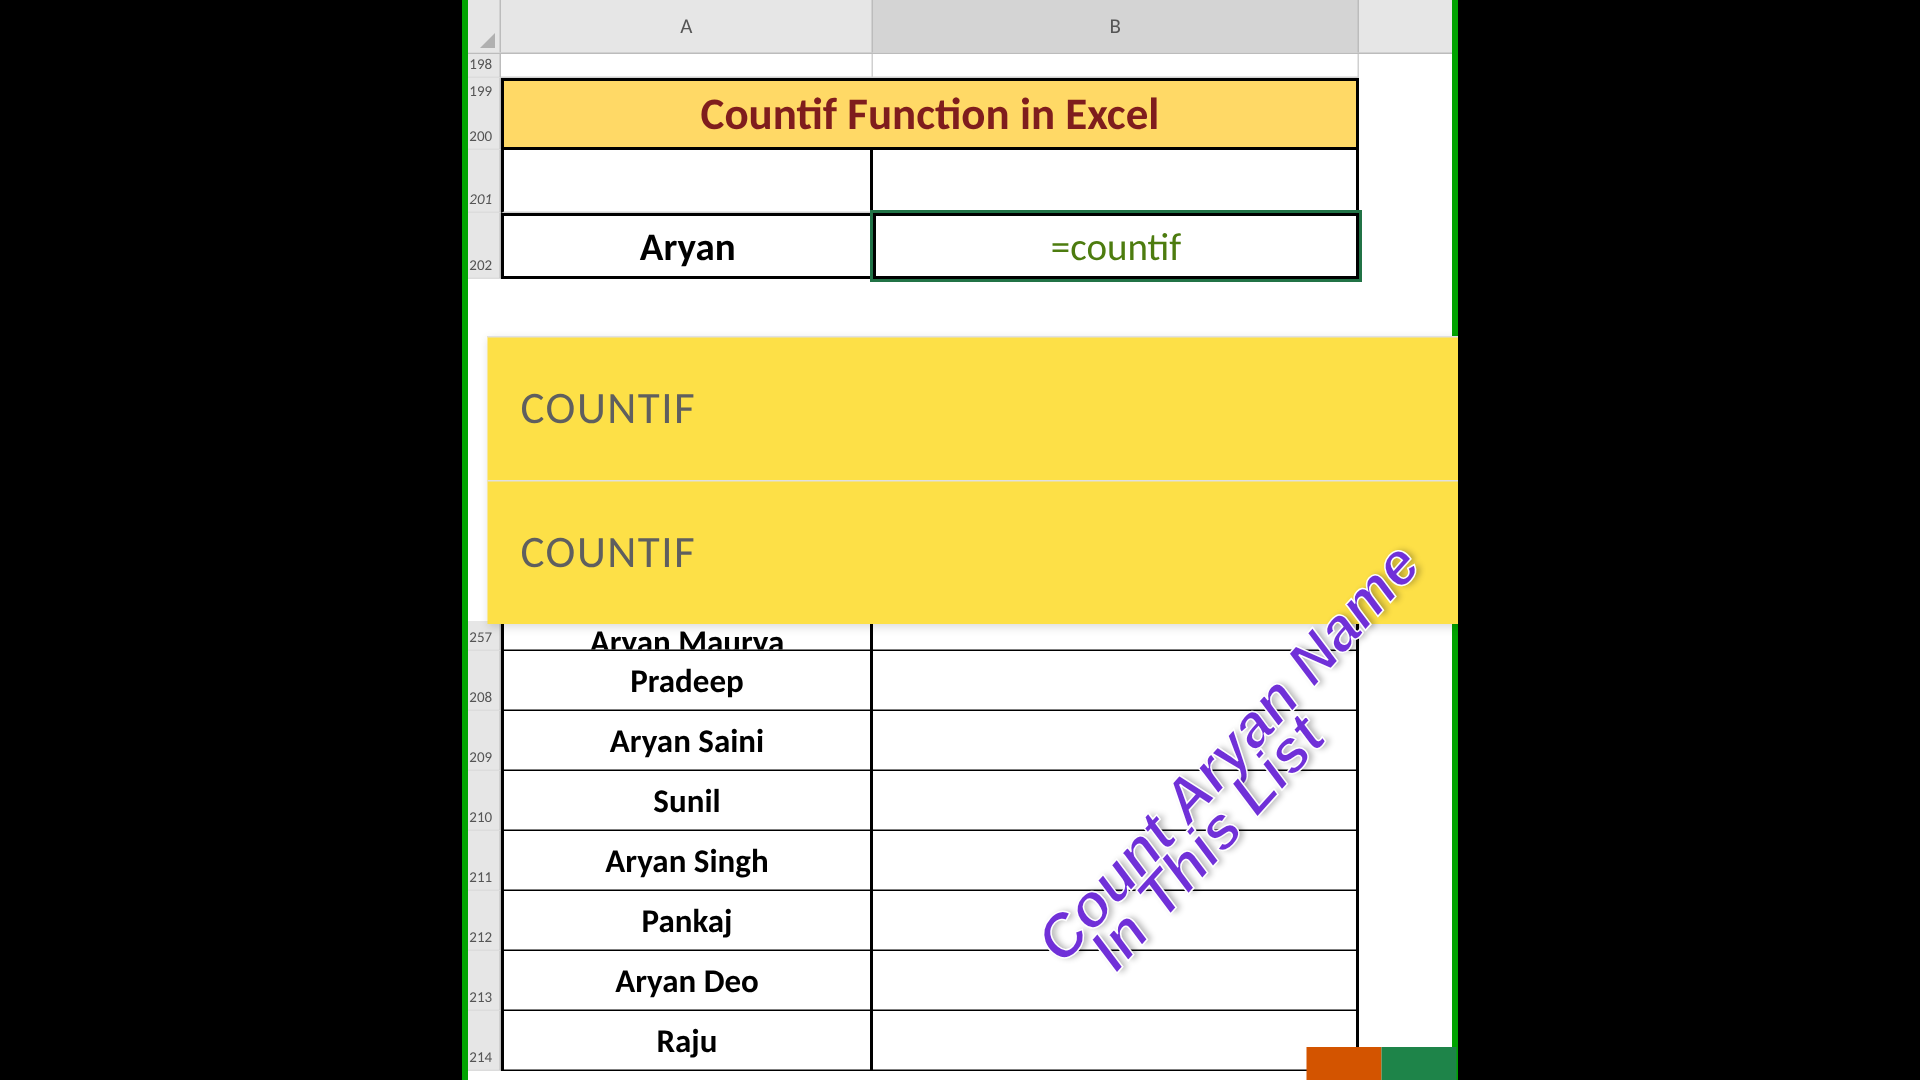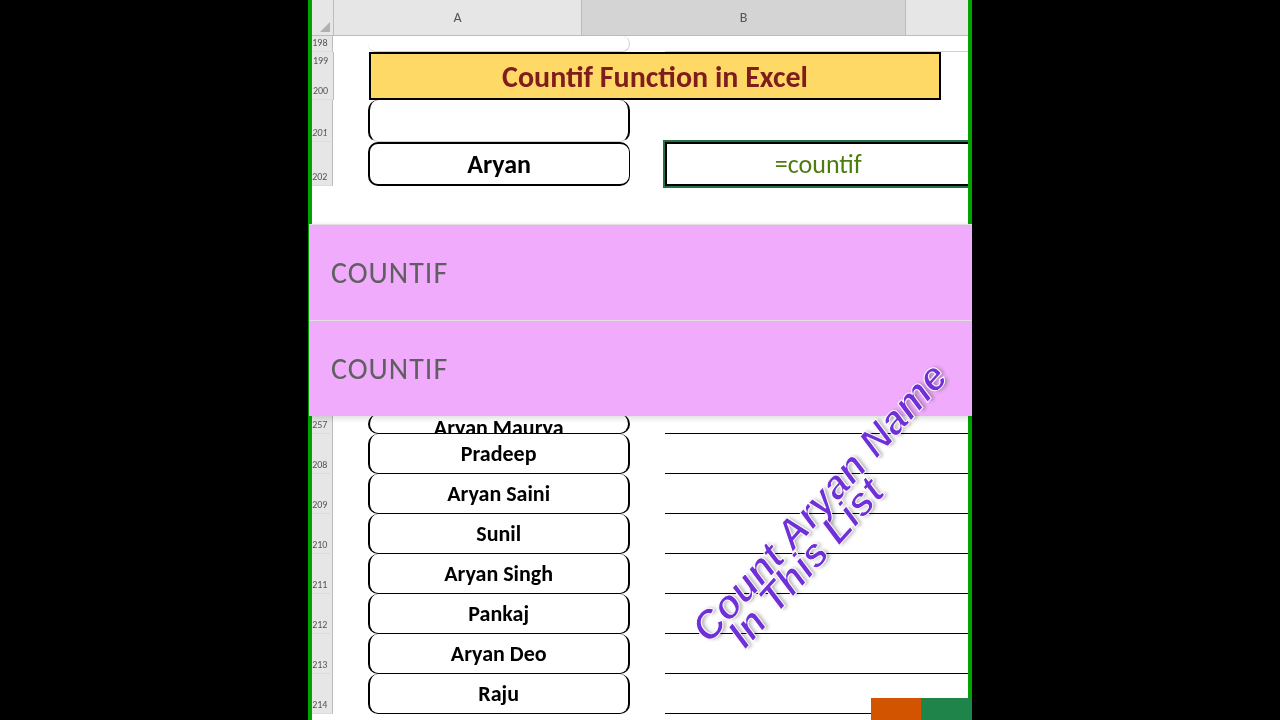--- a/index.html
+++ b/index.html
@@ -63,39 +63,39 @@
   .col-h {
     text-align: center;
     font-size: 14px;
     color: #555;
     line-height: 36px;
     border-right: 1px solid #bcbcbc;
   }
   .col-a { width: 248px; }
   .col-b { width: 324px; background:#d4d4d4; }
   .grid-area { position: relative; }
-  .row { display: flex; gap: 35px; }
+  .row { display: flex; }
   .row-h {
     width: 26px;
     background: #e6e6e6;
     border-right: 1px solid #bcbcbc;
     border-bottom: 1px solid #dcdcdc;
     font-size: 10px;
     color: #555;
     display:flex;
     align-items:flex-end;
     justify-content:center;
     padding-bottom:2px;
   }
   .cell {
     border-right: 1px solid #d0d0d0;
     border-bottom: 1px solid #d0d0d0;
     background: #fff;
   }
-  .cell-a { width: 276px; border-radius: 10px; }
+  .cell-a { width: 248px; }
   .cell-b { width: 324px; }
   .thin-row .row-h, .thin-row .cell { height: 16px; }
   .title-row .row-h, .title-row .cell { height: 48px; }
   .title-merged {
     width: 572px;
     background: #ffd966;
     border: 2px solid #000;
     color: #7f1d1d;
     font-weight: bold;
     font-size: 30px;
@@ -113,24 +113,24 @@
     justify-content:center;
   }
   .input-row .cell-a { font-weight: bold; border-right:1px solid #000;}
   .input-row .cell-b {
     outline: 2px solid #217346;
     font-family: Calibri, sans-serif;
     color:#4d7c0f;
   }
   .autocomplete {
     position: absolute;
-    left: 1px;
+    left: 17px;
     top: 188px;
     width: 736px;
-    background: #f0abfc;
+    background: #fde047;
     z-index: 10;
     box-shadow: 0 2px 6px rgba(0,0,0,0.15);
   }
   .ac-item {
     height: 96px;
     border-top: 1px solid #e0e0e0;
     font-size: 30px;
     color: #5f5f5f;
     display:flex;
     align-items:center;

